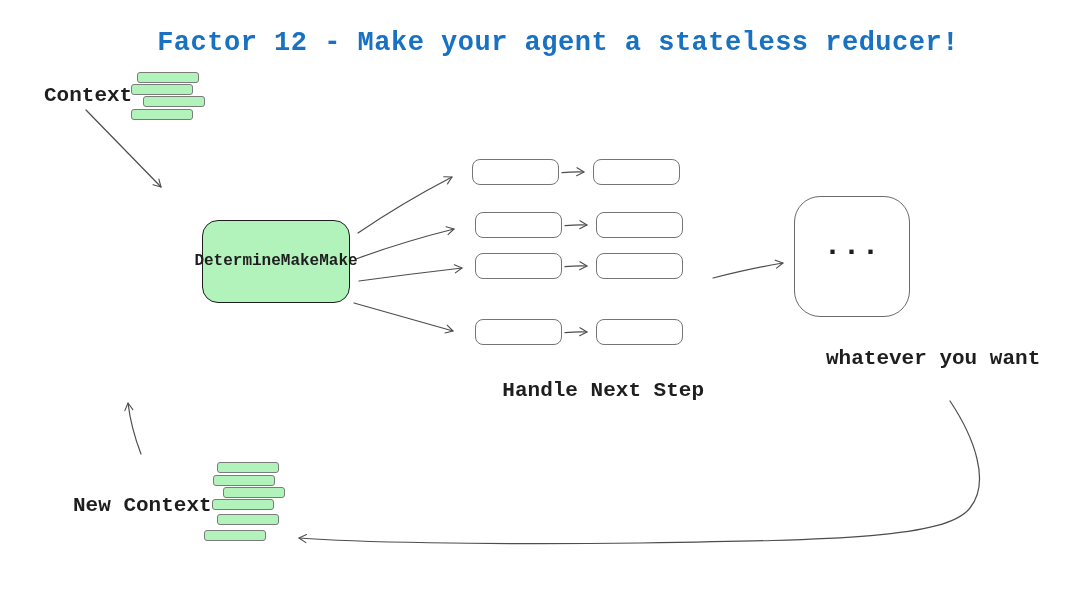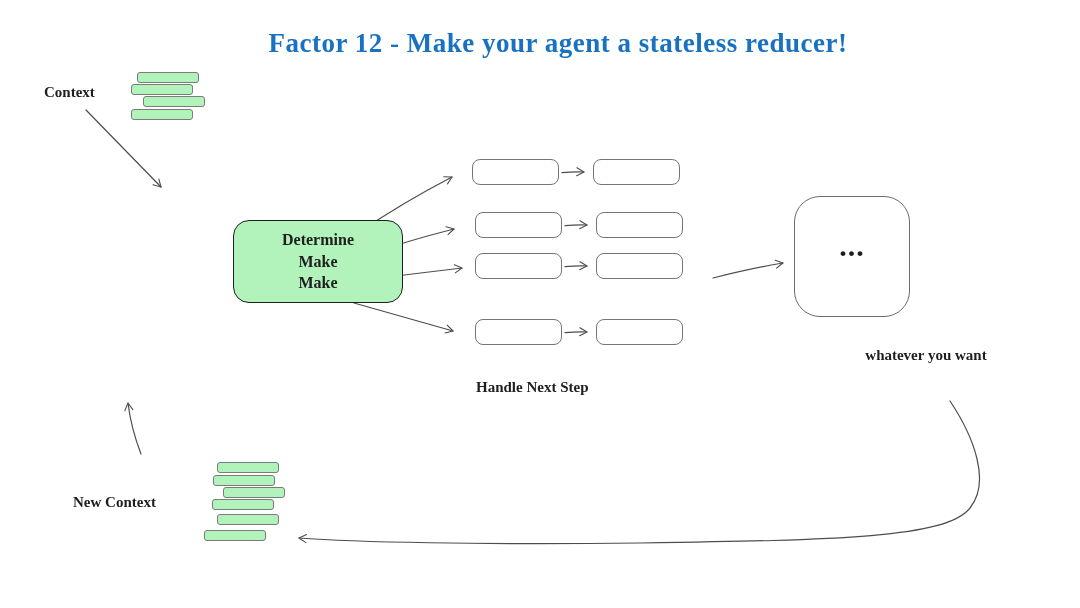--- a/index.html
+++ b/index.html
@@ -6,48 +6,48 @@
     --green:#b2f2bb;
     --title-blue:#1971c2;
     --stroke:#4d4d4d;
     --box-border:#1e1e1e;
     --light-border:#7b7b7b;
     --text:#1e1e1e;
   }
   html,body{margin:0;padding:0;background:#fff;}
   #canvas{
     position:relative;width:1080px;height:608px;background:#ffffff;
-    font-family:Liberation Serif, serif;color:var(--text);overflow:hidden;
+    font-family:Liberation Mono, monospace;color:var(--text);overflow:hidden;
   }
   #arrows{position:absolute;left:0;top:0;z-index:1;}
   #arrows path{fill:none;stroke:var(--stroke);stroke-width:1.2;stroke-linecap:round;}
   .ah{fill:none;stroke:var(--stroke);stroke-width:1.2;stroke-linecap:round;stroke-linejoin:round;}
   .layer{position:absolute;left:0;top:0;z-index:2;width:100%;height:100%;}
 
   .title{
     position:absolute;top:28px;left:50%;transform:translateX(-50%) translateX(18px);
     white-space:nowrap;font-size:27px;font-weight:bold;color:var(--title-blue);
     letter-spacing:0.5px;
   }
-  .hand-label{position:absolute;font-weight:bold;font-size:15px;white-space:nowrap;}
+  .hand-label{position:absolute;font-weight:bold;font-size:21px;white-space:nowrap;}
   .context-label{left:44px;top:84px;}
   .new-context-label{left:73px;top:494px;}
-  .handle-label{left:476px;top:379px;width:210px;text-align:left;}
+  .handle-label{left:494px;top:379px;width:210px;text-align:right;}
   .whatever-label{left:826px;top:347px;width:200px;text-align:center;}
 
   .stack-rect{
     position:absolute;width:62px;height:11px;background:var(--green);
     border:1.4px solid var(--light-border);border-radius:3px;box-sizing:border-box;
   }
 
   .determine-box{
-    position:absolute;left:202px;top:220px;width:170px;height:83px;box-sizing:border-box;
+    position:absolute;left:202px;top:220px;width:148px;height:83px;box-sizing:border-box;
     background:var(--green);border:1.7px solid var(--box-border);border-radius:16px;
-    display:flex;flex-direction:column;align-items:center;justify-content:center;
-    font-size:16px;font-weight:bold;line-height:1.35;text-align:center;margin-left:31px;
+    display:flex;flex-direction:row;align-items:center;justify-content:center;
+    font-size:16px;font-weight:bold;line-height:1.35;text-align:center;
   }
 
   .handle-row{position:absolute;height:28px;display:flex;align-items:center;}
   .step-box{
     width:87px;height:26px;box-sizing:border-box;background:#fff;
     border:1.2px solid #757575;border-radius:8px;
   }
   .row-arrow{width:34px;height:26px;display:block;flex:0 0 auto;}
   .row-arrow path{fill:none;stroke:var(--stroke);stroke-width:1.2;stroke-linecap:round;}
 

